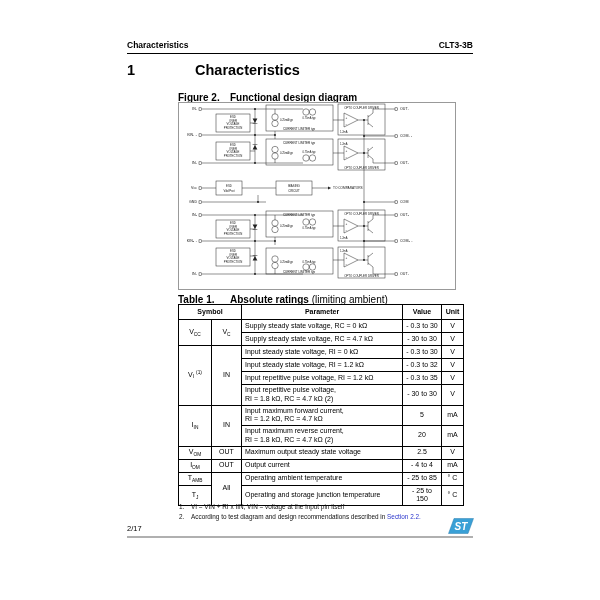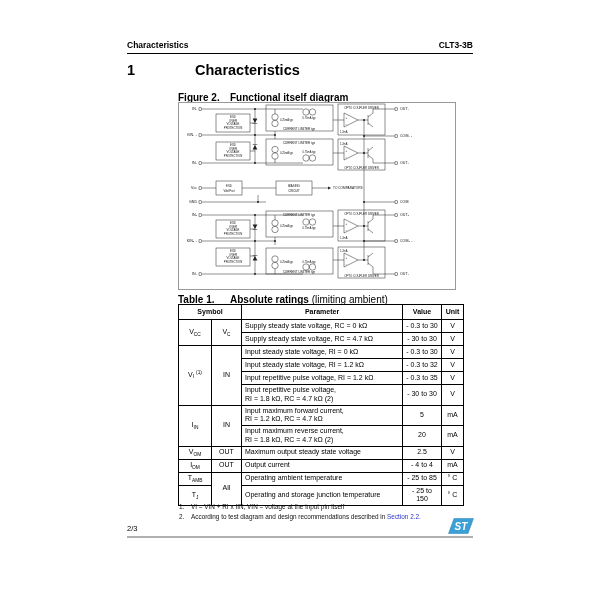--- a/index.html
+++ b/index.html
@@ -56,21 +56,21 @@
   </div>
   <div class="head-rule"></div>
 
   <div class="section-head">
     <span class="section-num">1</span>
     <span>Characteristics</span>
   </div>
 
   <div class="cap fig-caption">
     <span class="cap-label">Figure 2.</span>
-    <span>Functional itself diagram</span>
+    <span>Functional design diagram</span>
   </div>
 
   <div class="diagram-wrap">
   <svg width="278" height="188" viewBox="0 0 278 188">
     <rect x="0.5" y="0.5" width="277" height="187" fill="#fff" stroke="#999" stroke-width="1"></rect>
     <g stroke="#222" stroke-width="0.5" fill="none">
 
       <path d="M24 7 H125"></path>
           <path d="M24 61 H125"></path>
           <path d="M24 113 H125"></path>
@@ -406,21 +406,21 @@
 
   <div class="fn fn1">
     <span class="num">1.</span>
     <span>VI = VIN + RI x IIN; VIN = voltage at the input pin itself</span>
   </div>
   <div class="fn fn2">
     <span class="num">2.</span>
     <span><span>According to test diagram and design recommendations described in </span><span class="fn-link">Section 2.2.</span></span>
   </div>
 
-  <div class="page-num">2/3</div>
+  <div class="page-num">2/17</div>
   <div class="foot-rule"></div>
   <div class="logo">
     <svg width="26" height="16" viewBox="0 0 26 16">
       <polygon points="6,0.5 25.5,0.5 20,15.5 0.5,15.5" fill="var(--logo_blue)" stroke="#2a7fb0" stroke-width="0.5"></polygon>
       <text x="6.5" y="11.8" font-size="10" font-weight="bold" font-style="italic" fill="#ffffff" font-family="Liberation Sans, sans-serif">ST</text>
     </svg>
   </div>
 
 </div>
 

